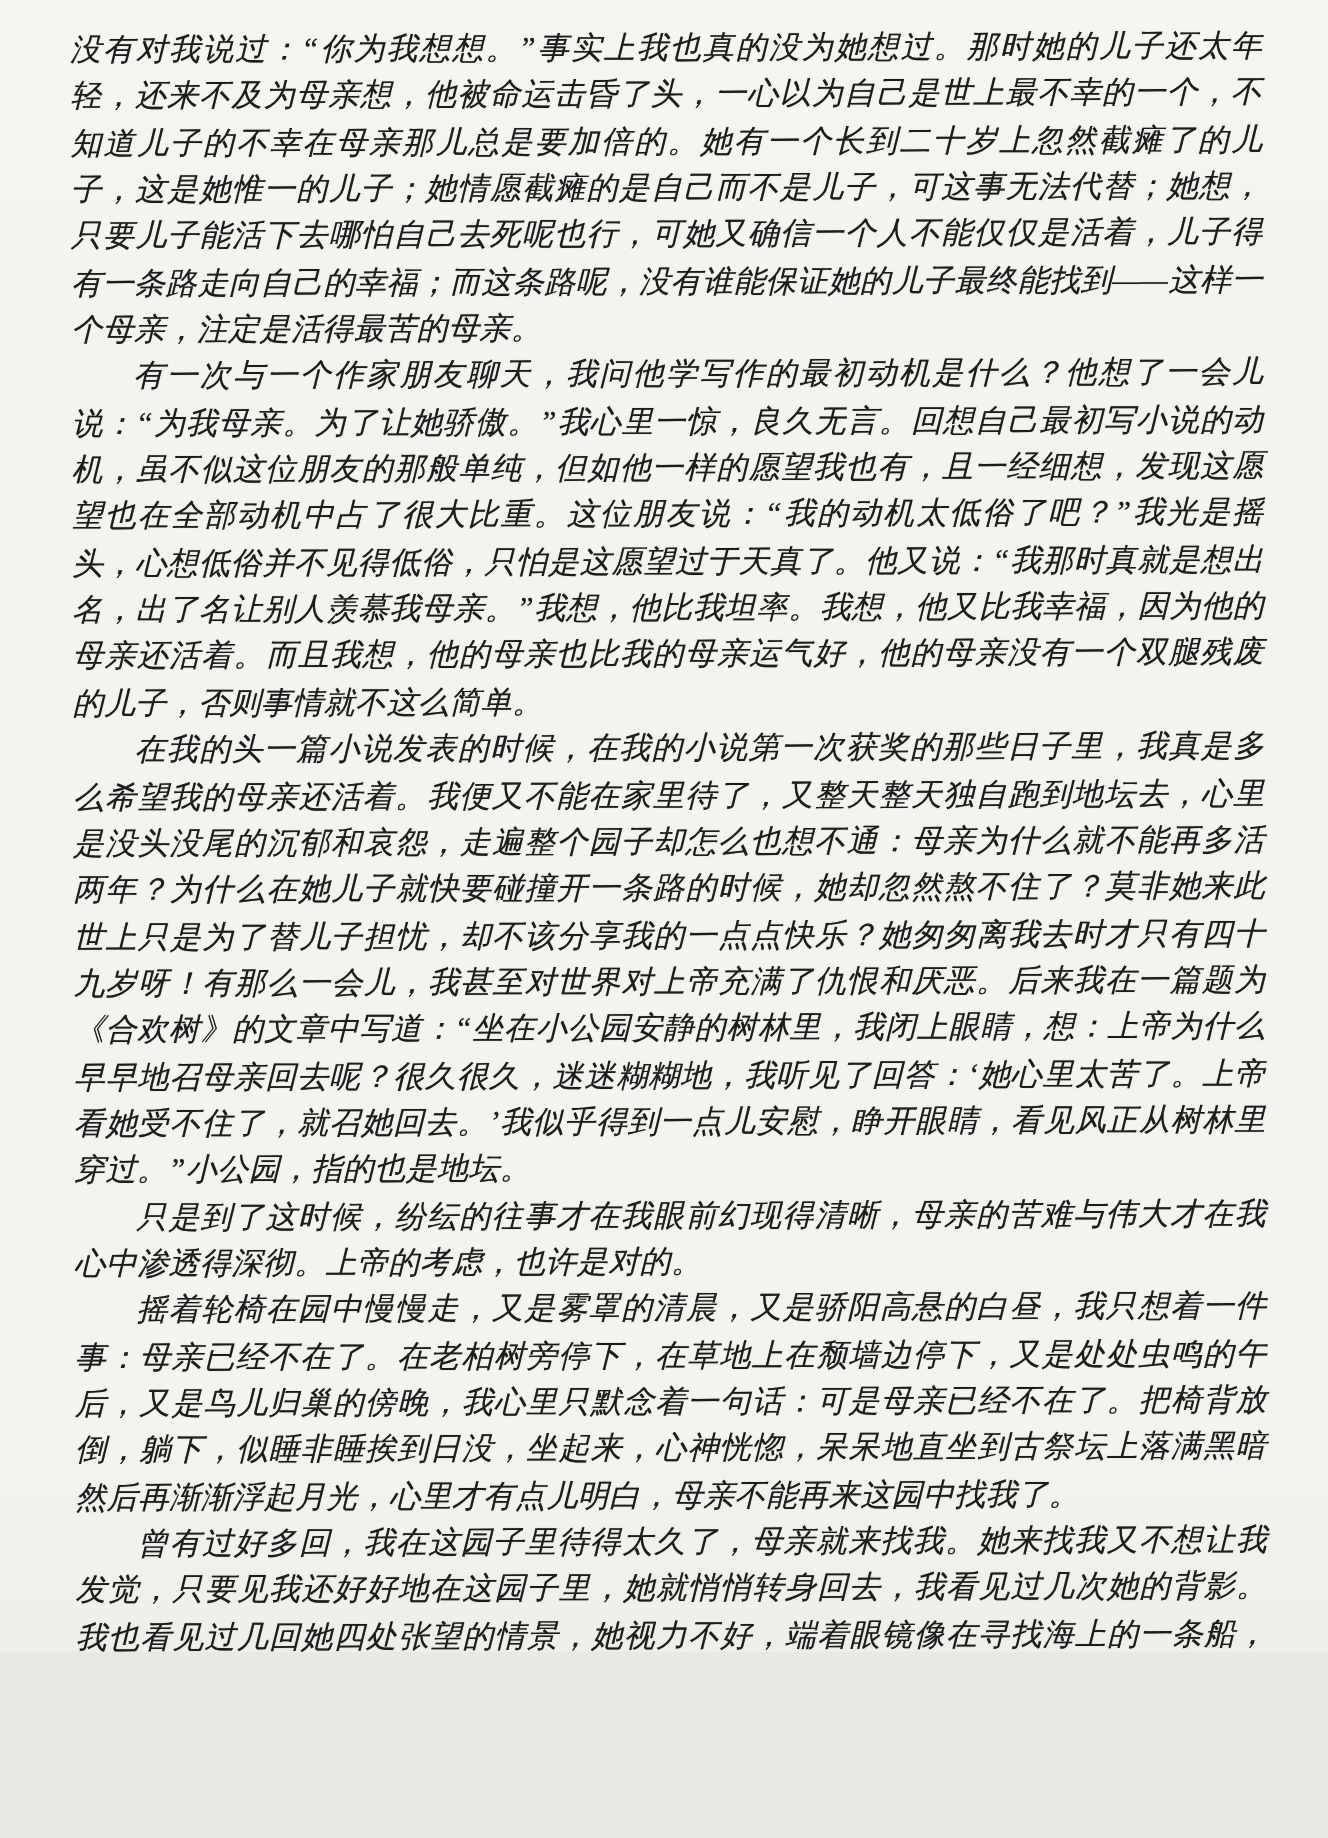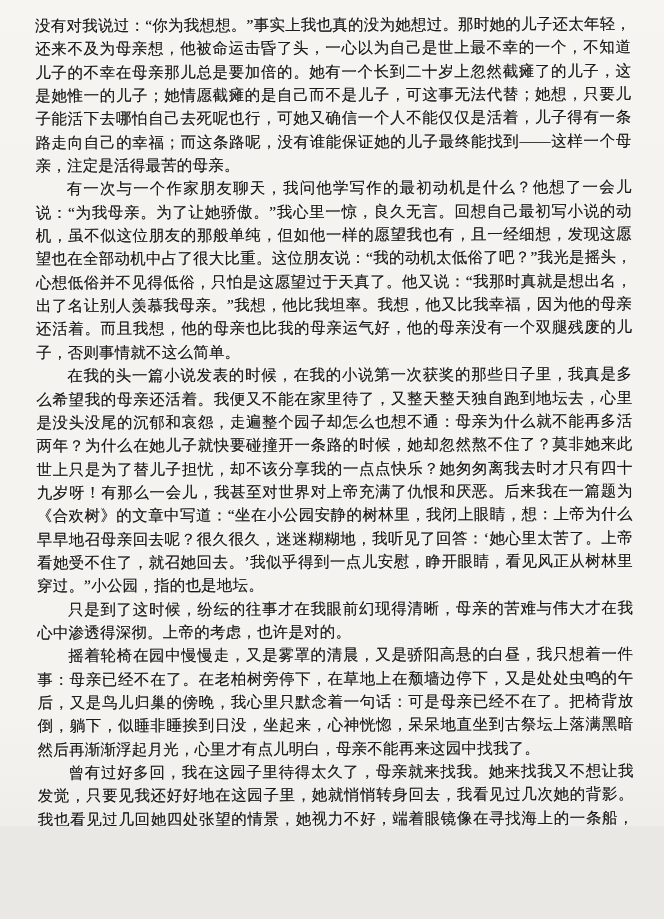--- a/index.html
+++ b/index.html
@@ -14,20 +14,21 @@
     overflow:hidden;
   }
   .page{
     box-sizing:border-box;
     width:664px;height:826px;
     padding:13px 33px 4px 35px;
     background:
       linear-gradient(180deg, #f6f5f1 0%, var(--paper) 18%, var(--paper) 86%, #efeeea 100%);
     color:var(--ink);
     overflow:hidden;
+    font-style:italic;
   }
   .text-block{
     transform:rotate(-0.2deg);
     transform-origin:50% 0;
   }
   p.para{
     margin:0;
     font-size:15.5px;
     line-height:23.35px;
     text-align:justify;

